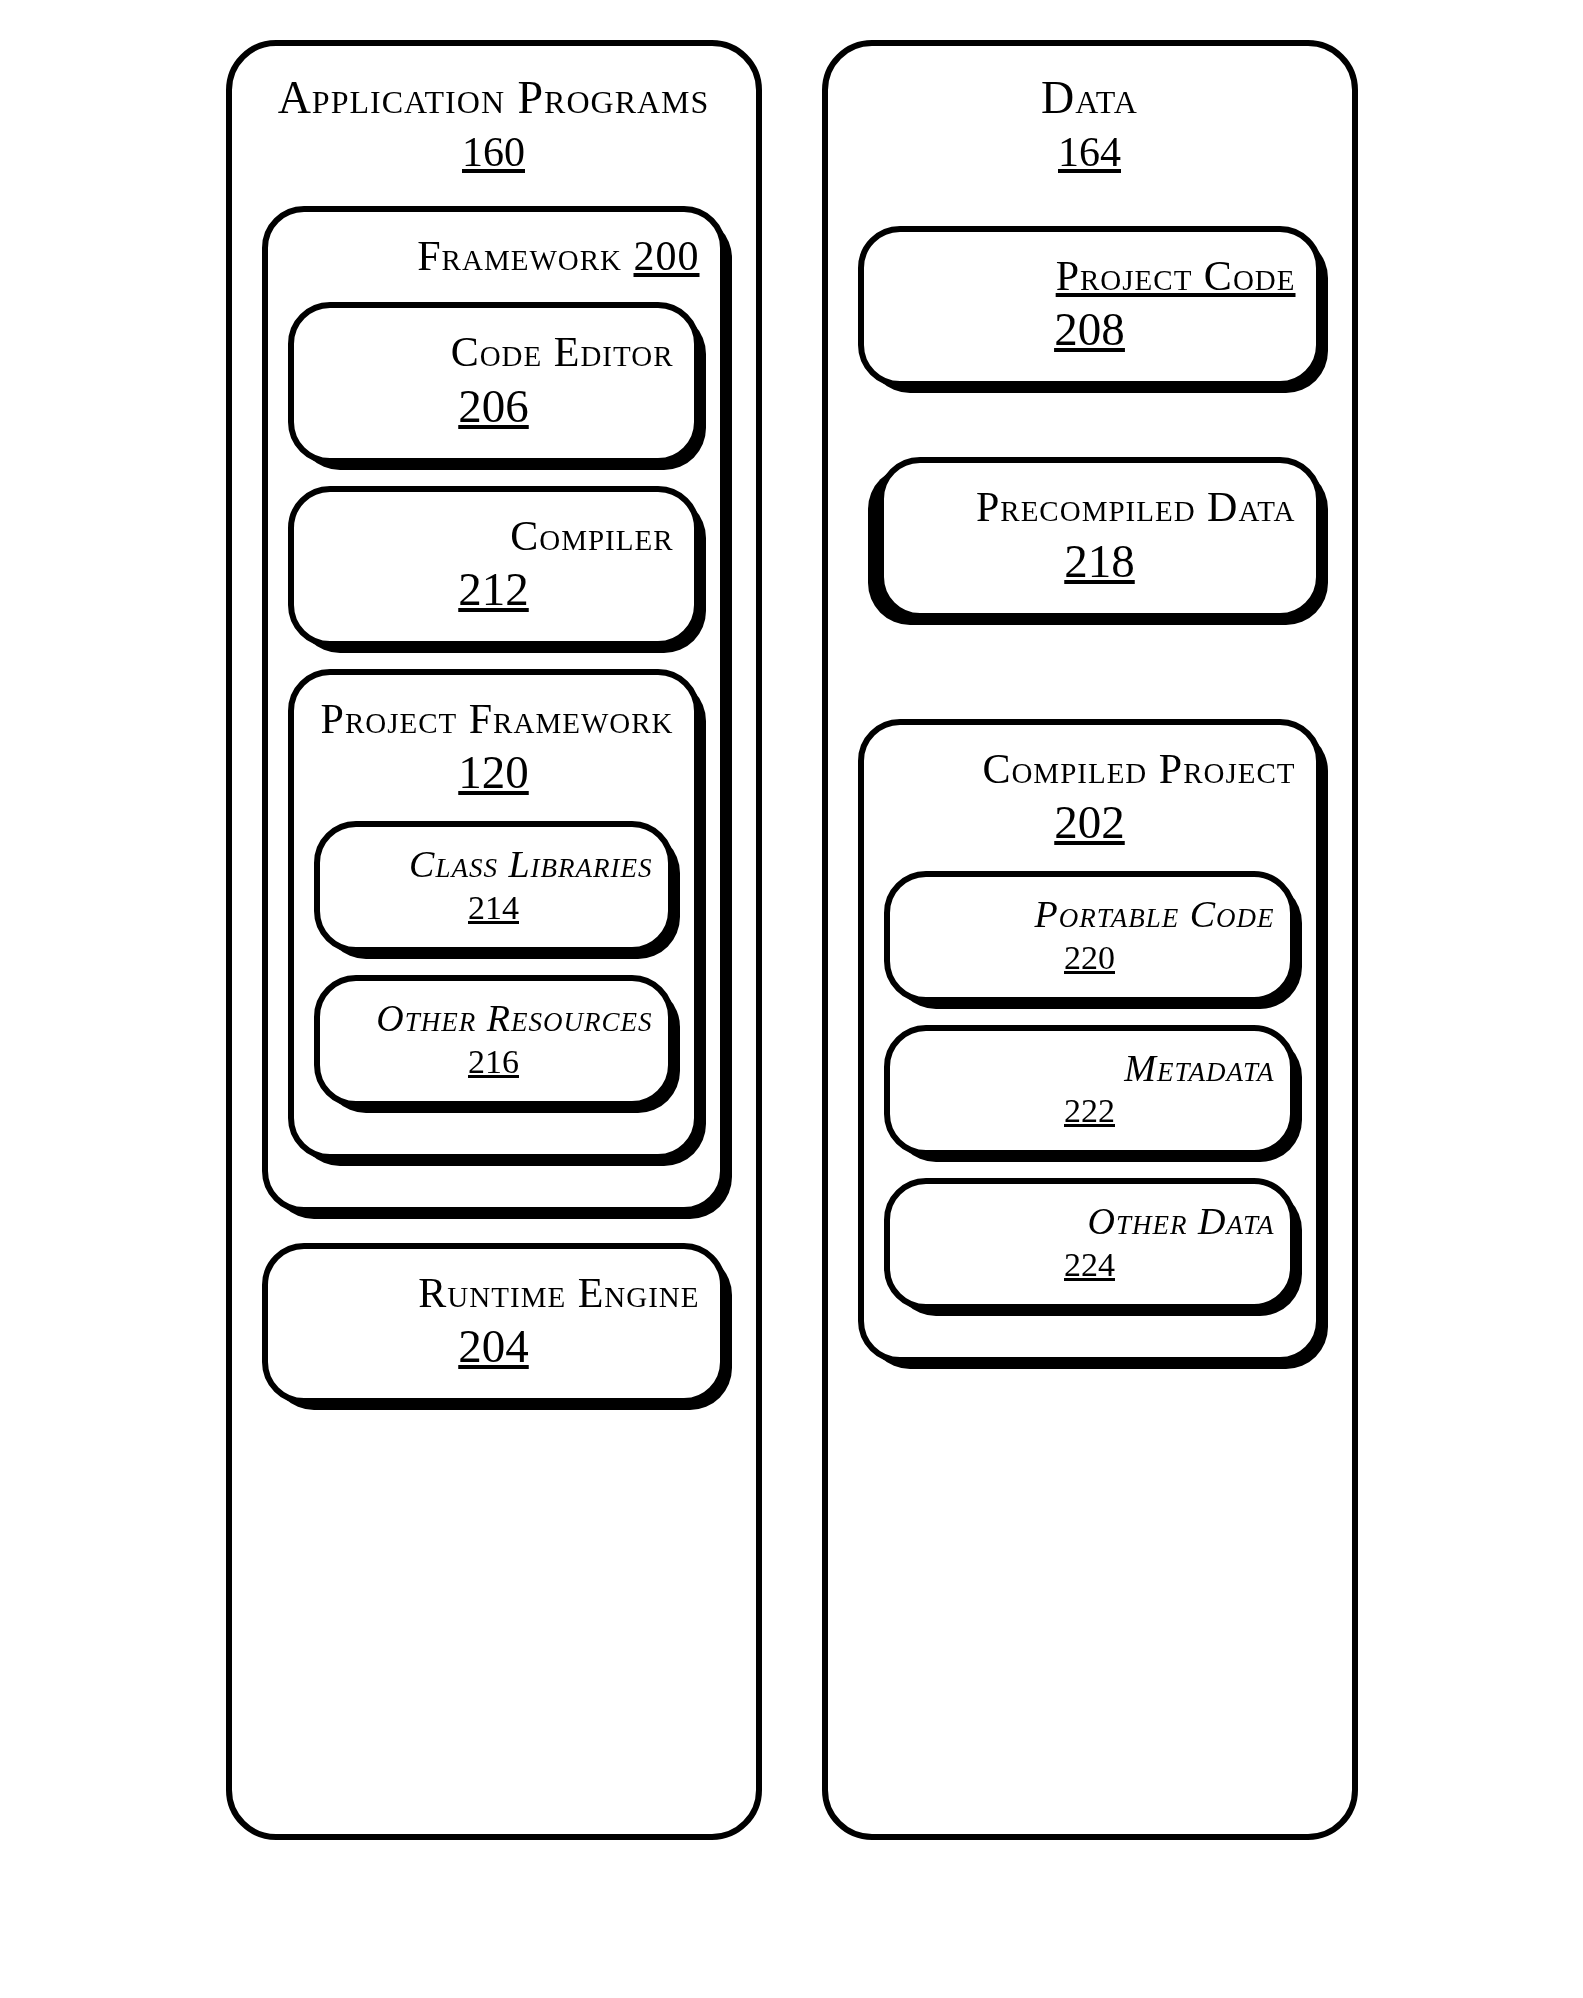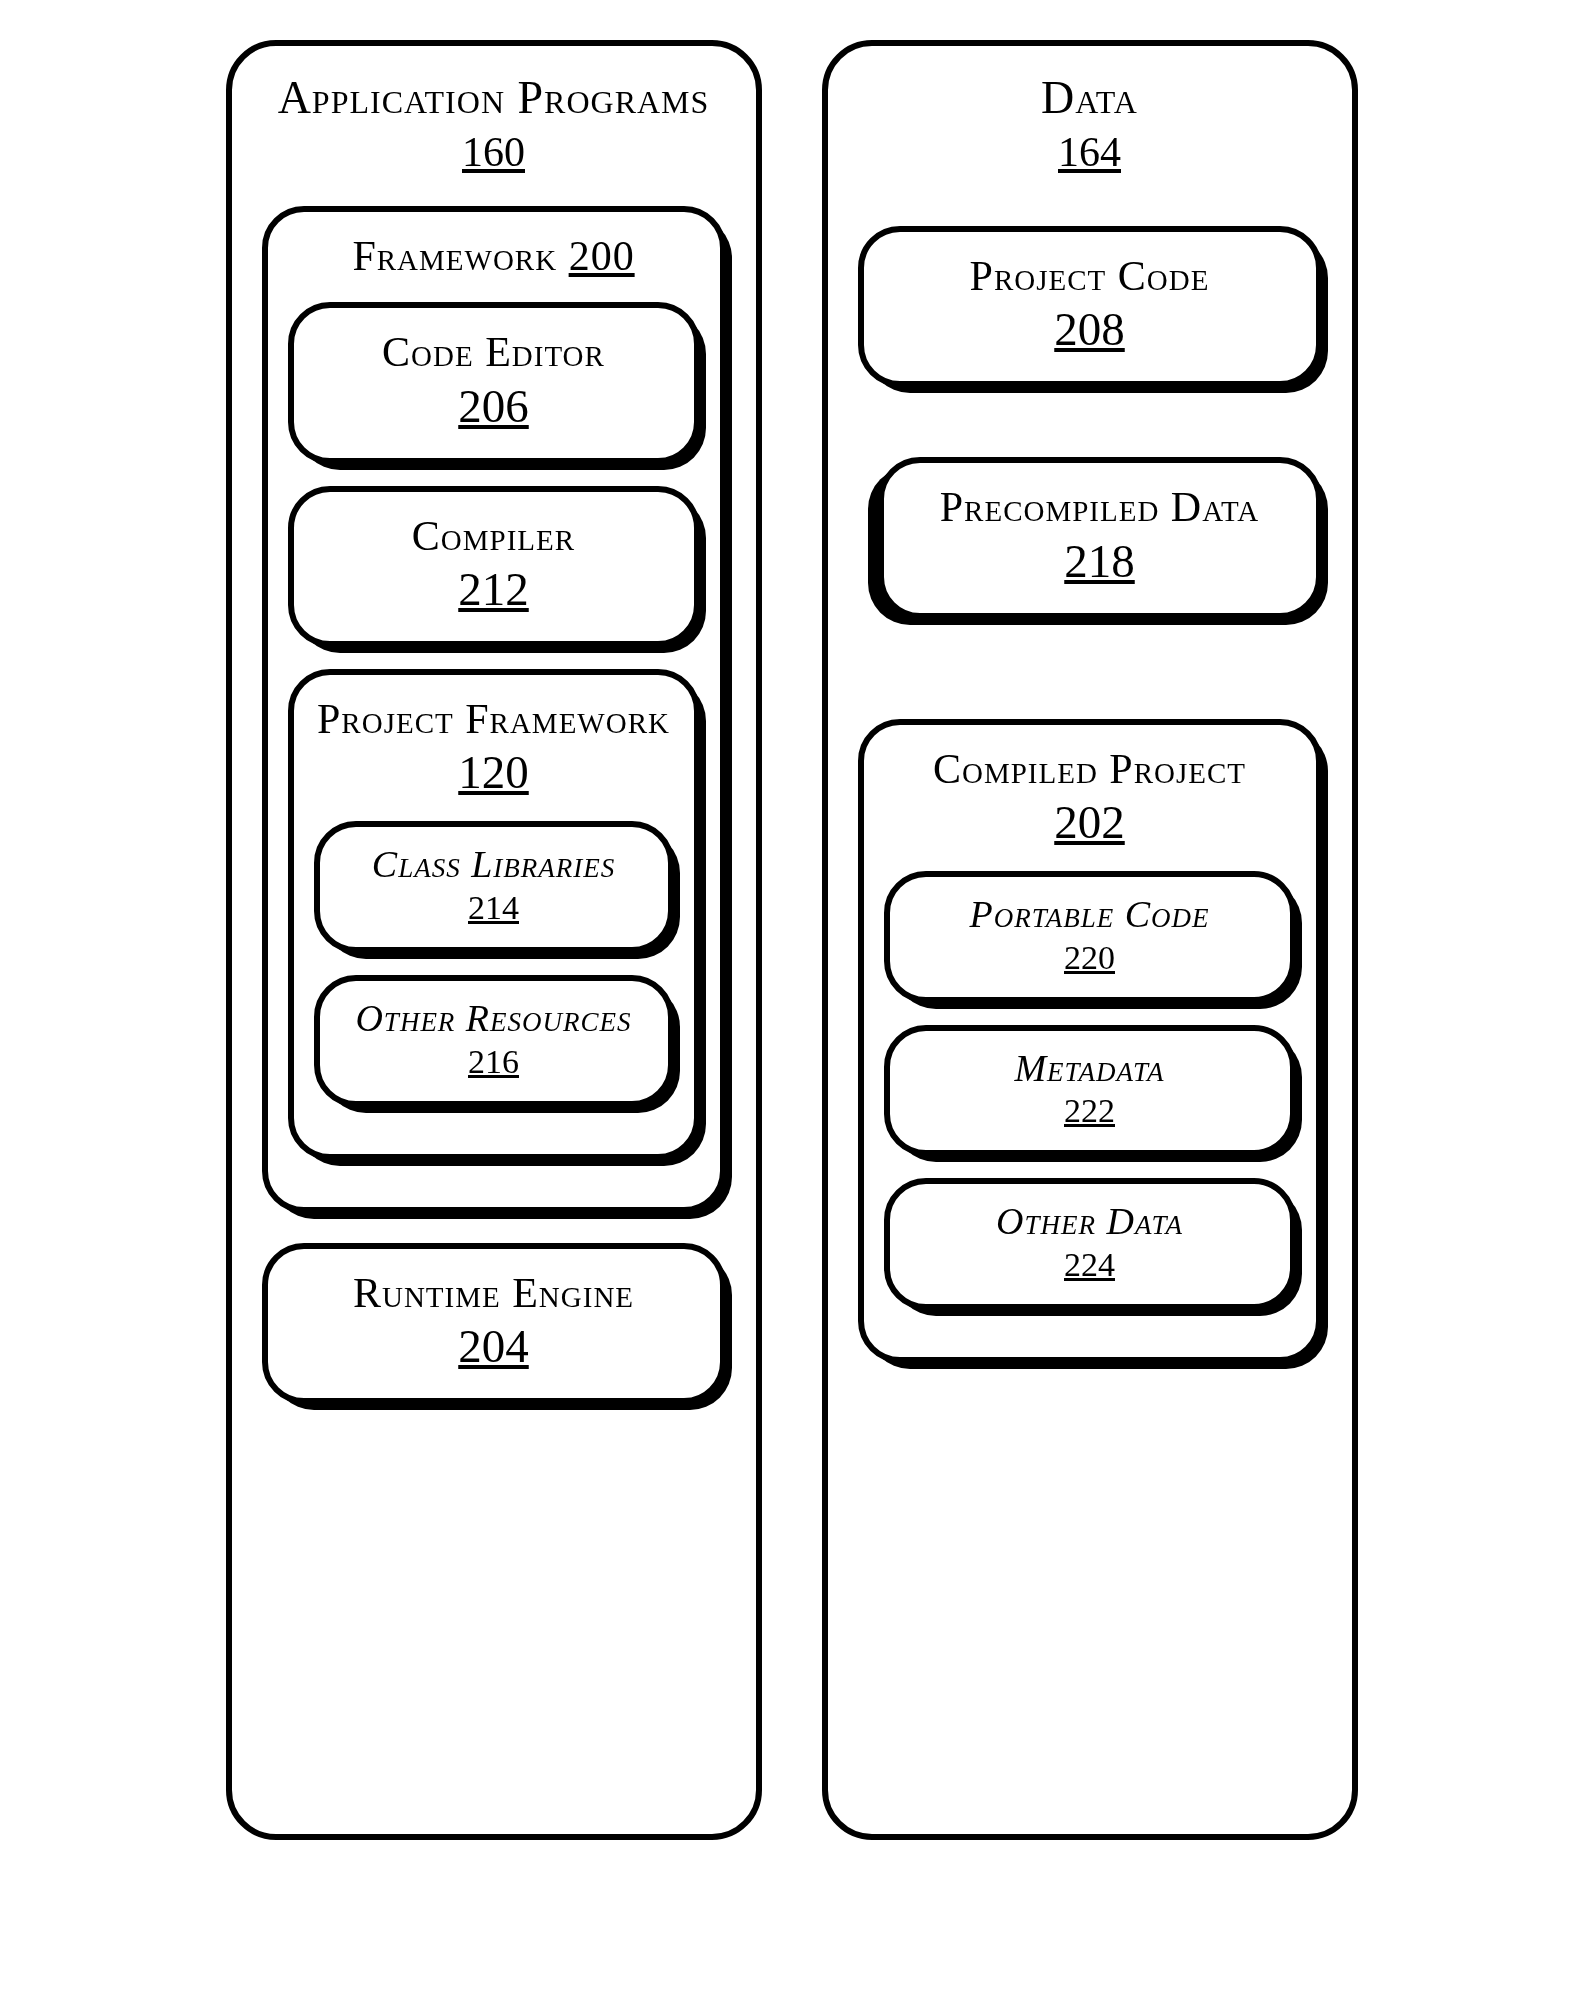--- a/index.html
+++ b/index.html
@@ -57,20 +57,21 @@
     border: 6px solid #000;
     border-radius: 42px;
     padding: 20px 20px 25px 20px;
     text-align: center;
   }
   .box-title {
     font-size: 42px;
     font-variant: small-caps;
     letter-spacing: 1px;
     line-height: 1.15;
+    text-align: right;
   }
   .box-ref {
     font-size: 47px;
     text-decoration: underline;
     margin-top: 2px;
   }
   .inline-ref {
     text-decoration: underline;
   }
   .nested {
@@ -148,21 +149,21 @@
     </div>
   </div>
 </div>
 
 <div class="panel">
   <div class="panel-header">
     <div class="panel-title">Data</div>
     <div class="panel-ref">164</div>
   </div>
 
-  <div class="shadow-box" style="margin-top:50px;">
+  <div class="shadow-box" style="margin-top:50px;text-decoration:underline;">
     <div class="box-inner">
       <div class="box-title">Project Code</div>
       <div class="box-ref">208</div>
     </div>
   </div>
 
   <div class="shadow-box" style="margin-top:70px;padding-left:20px;">
     <div class="box-inner">
       <div class="box-title">Precompiled Data</div>
       <div class="box-ref">218</div>

